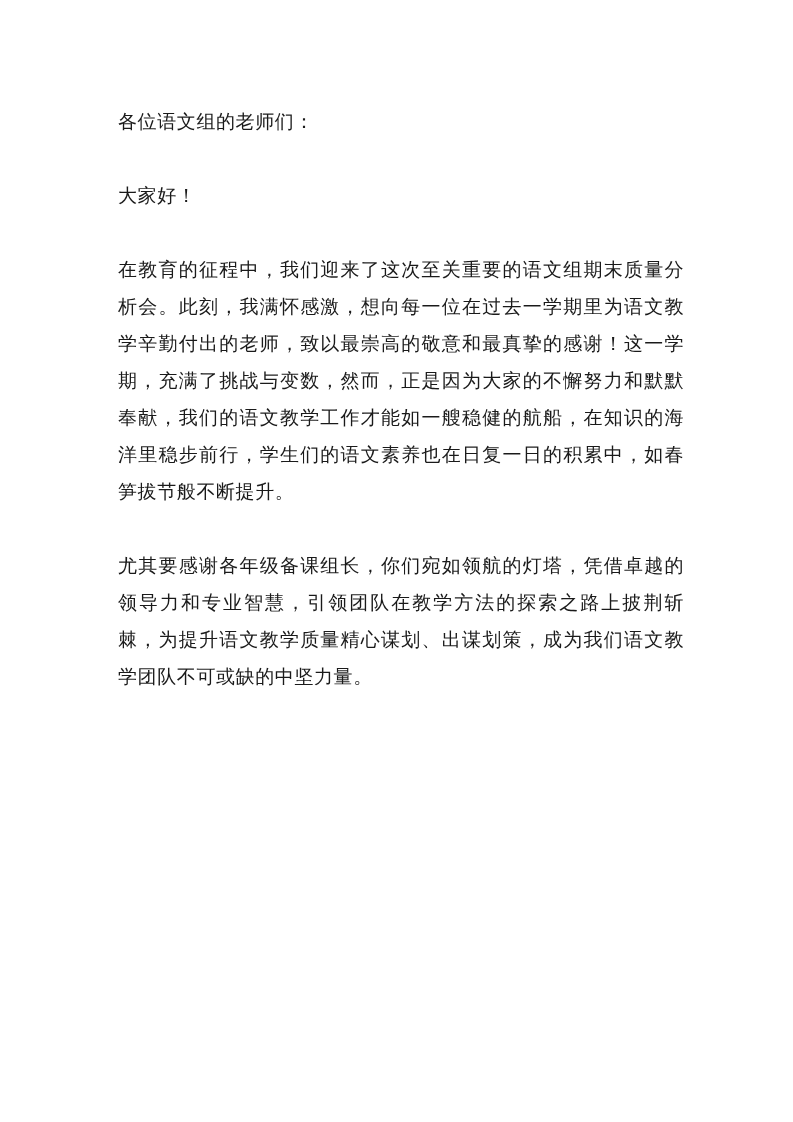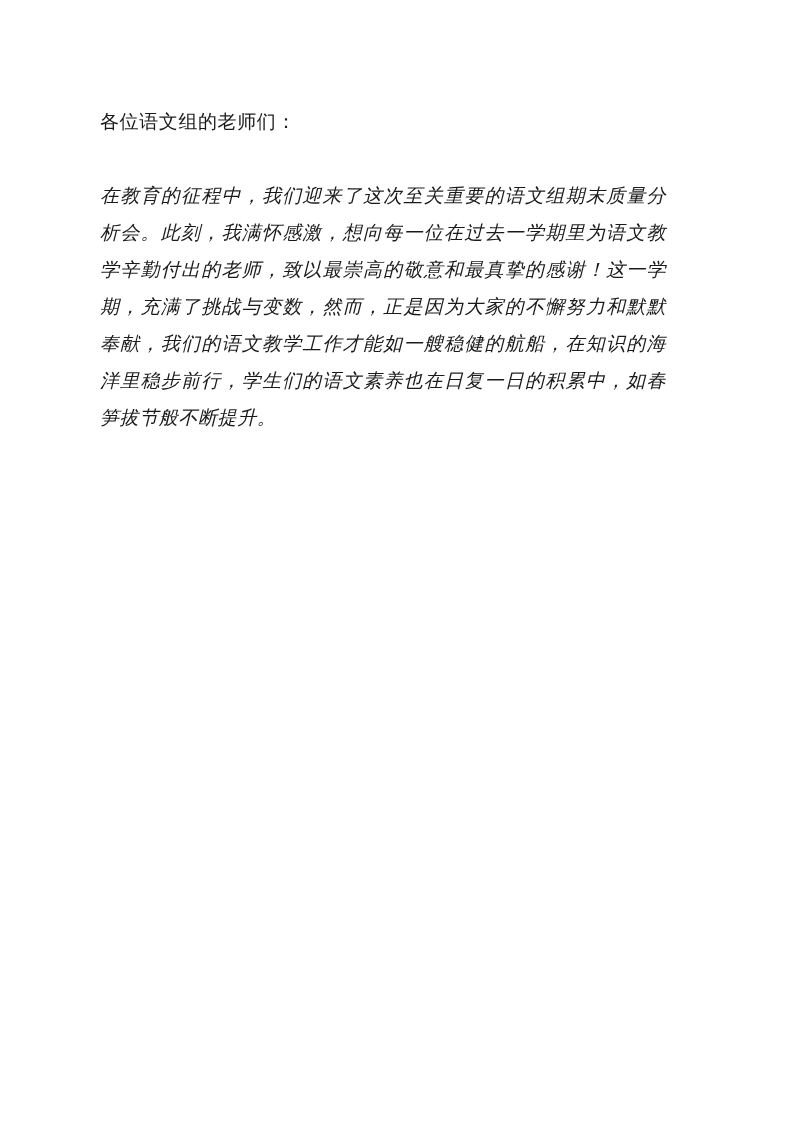--- a/index.html
+++ b/index.html
@@ -10,42 +10,43 @@
   body {
     width: 793px;
     height: 1122px;
     position: relative;
     overflow: hidden;
     font-family: "DejaVu Serif", "Liberation Serif", serif;
     color: #1a1a1a;
   }
   .page {
     position: absolute;
-    left: 100px;
+    left: 118px;
     top: 103px;
     width: 566px;
   }
   .para {
     font-size: 19px;
     line-height: 37px;
     letter-spacing: 0.6px;
     margin: 0;
     text-align: justify;
     text-justify: inter-character;
   }
   .greeting {
     margin-bottom: 37px;
   }
   .hello {
     margin-bottom: 37px;
   }
   .body-para {
     margin-bottom: 37px;
-    font-style: italic;
   }
 </style>
 </head>
 <body>
 
 <div class="page">
   <p class="para greeting">各位语文组的老师们：</p>
+  <p class="para hello">大家好！</p>
   <p class="para body-para">在教育的征程中，我们迎来了这次至关重要的语文组期末质量分析会。此刻，我满怀感激，想向每一位在过去一学期里为语文教学辛勤付出的老师，致以最崇高的敬意和最真挚的感谢！这一学期，充满了挑战与变数，然而，正是因为大家的不懈努力和默默奉献，我们的语文教学工作才能如一艘稳健的航船，在知识的海洋里稳步前行，学生们的语文素养也在日复一日的积累中，如春笋拔节般不断提升。</p>
+  <p class="para body-para">尤其要感谢各年级备课组长，你们宛如领航的灯塔，凭借卓越的领导力和专业智慧，引领团队在教学方法的探索之路上披荆斩棘，为提升语文教学质量精心谋划、出谋划策，成为我们语文教学团队不可或缺的中坚力量。</p>
 </div>
 
 </body></html>

